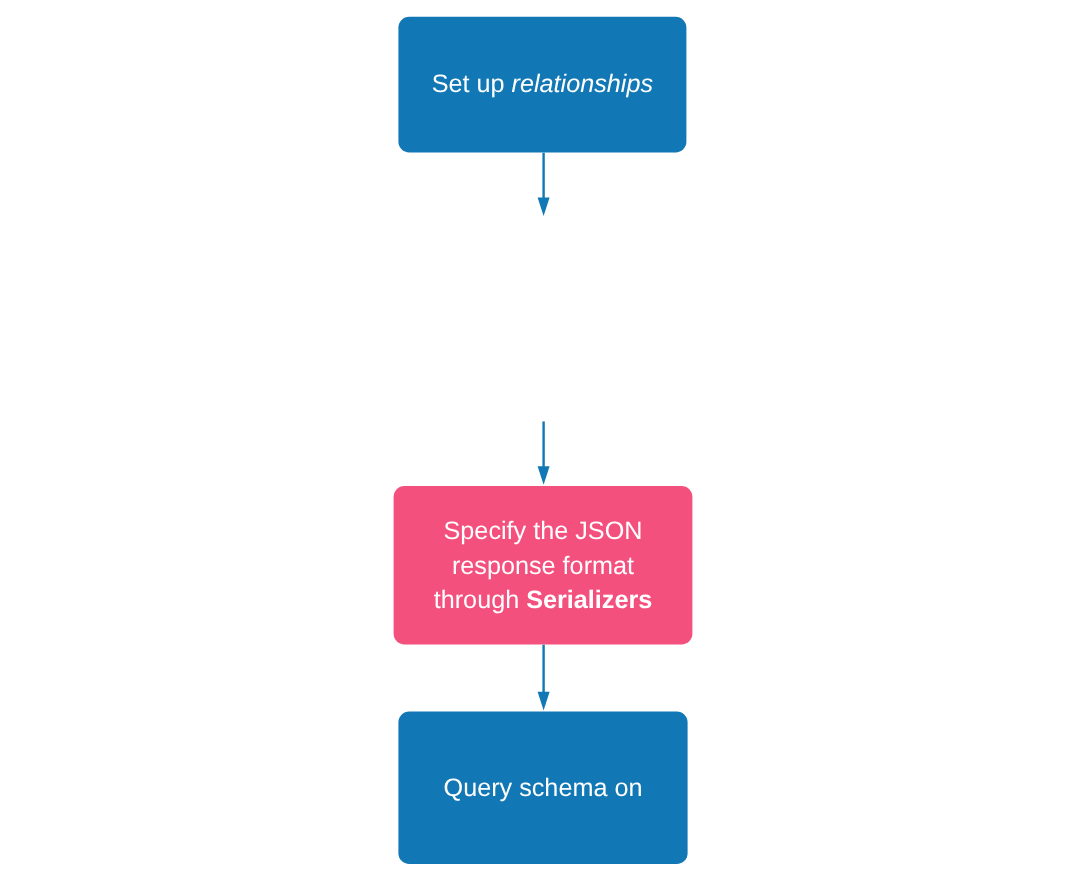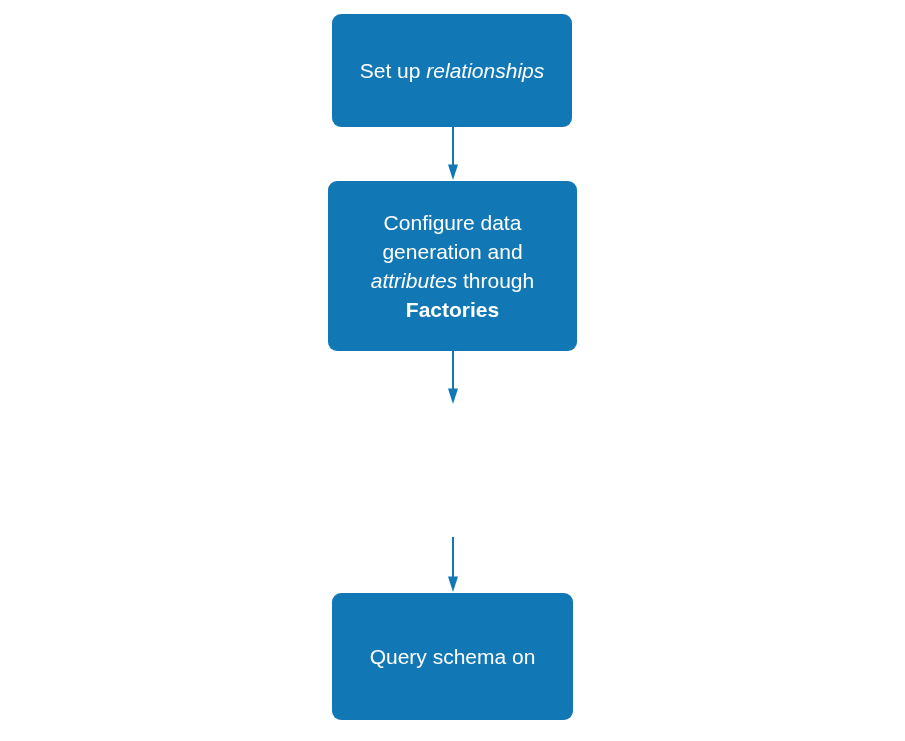--- a/index.html
+++ b/index.html
@@ -57,34 +57,33 @@
       <div class="line"><span>Set up </span><span class="it">relationships</span></div>
     </div>
 
   <div class="arrow" id="arrow-0" style="color: rgb(18, 120, 181);">
     <svg width="16" height="54" viewBox="0 0 16 54" aria-hidden="true">
       <line x1="8" y1="0" x2="8" y2="39" stroke="currentColor" stroke-width="2"></line>
       <path d="M8 53 L3 37.5 L13 37.5 Z" fill="currentColor"></path>
     </svg>
   </div>
 
-  <div class="node" id="node-1" style="background-color: rgb(18, 120, 181); color: rgb(255, 255, 255);">
-      <div class="line"><span>Configure data</span></div>
-      <div class="line"><span>generation and</span></div>
-      <div class="line"><span class="it">attributes</span><span> through</span></div>
-      <div class="line"><span class="bd">Factories</span></div>
-    </div>
 
   <div class="arrow" id="arrow-1" style="color: rgb(18, 120, 181);">
     <svg width="16" height="54" viewBox="0 0 16 54" aria-hidden="true">
       <line x1="8" y1="0" x2="8" y2="39" stroke="currentColor" stroke-width="2"></line>
       <path d="M8 53 L3 37.5 L13 37.5 Z" fill="currentColor"></path>
     </svg>
   </div>
 
+  <div class="node" id="node-2" style="background-color: rgb(244, 80, 126); color: rgb(255, 255, 255);">
+      <div class="line"><span>Specify the JSON</span></div>
+      <div class="line"><span>response format</span></div>
+      <div class="line"><span>through </span><span class="bd">Serializers</span></div>
+    </div>
 
   <div class="arrow" id="arrow-2" style="color: rgb(18, 120, 181);">
     <svg width="16" height="56" viewBox="0 0 16 56" aria-hidden="true">
       <line x1="8" y1="0" x2="8" y2="41" stroke="currentColor" stroke-width="2"></line>
       <path d="M8 55 L3 39.5 L13 39.5 Z" fill="currentColor"></path>
     </svg>
   </div>
 
   <div class="node" id="node-3" style="background-color: rgb(18, 120, 181); color: rgb(255, 255, 255);">
       <div class="line"><span>Query schema on</span></div>

